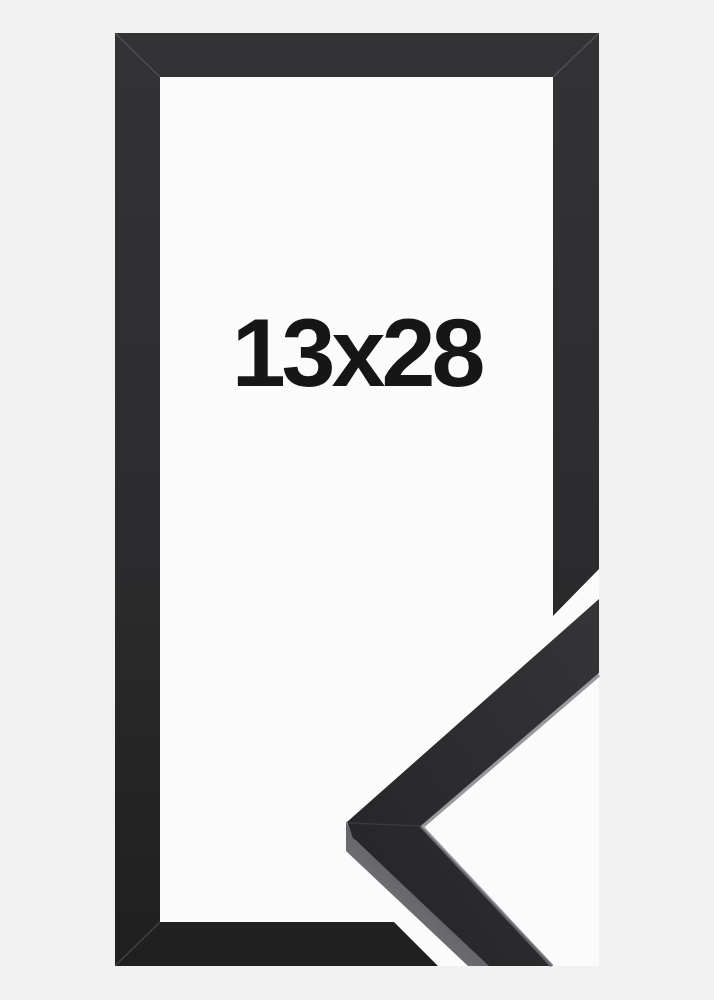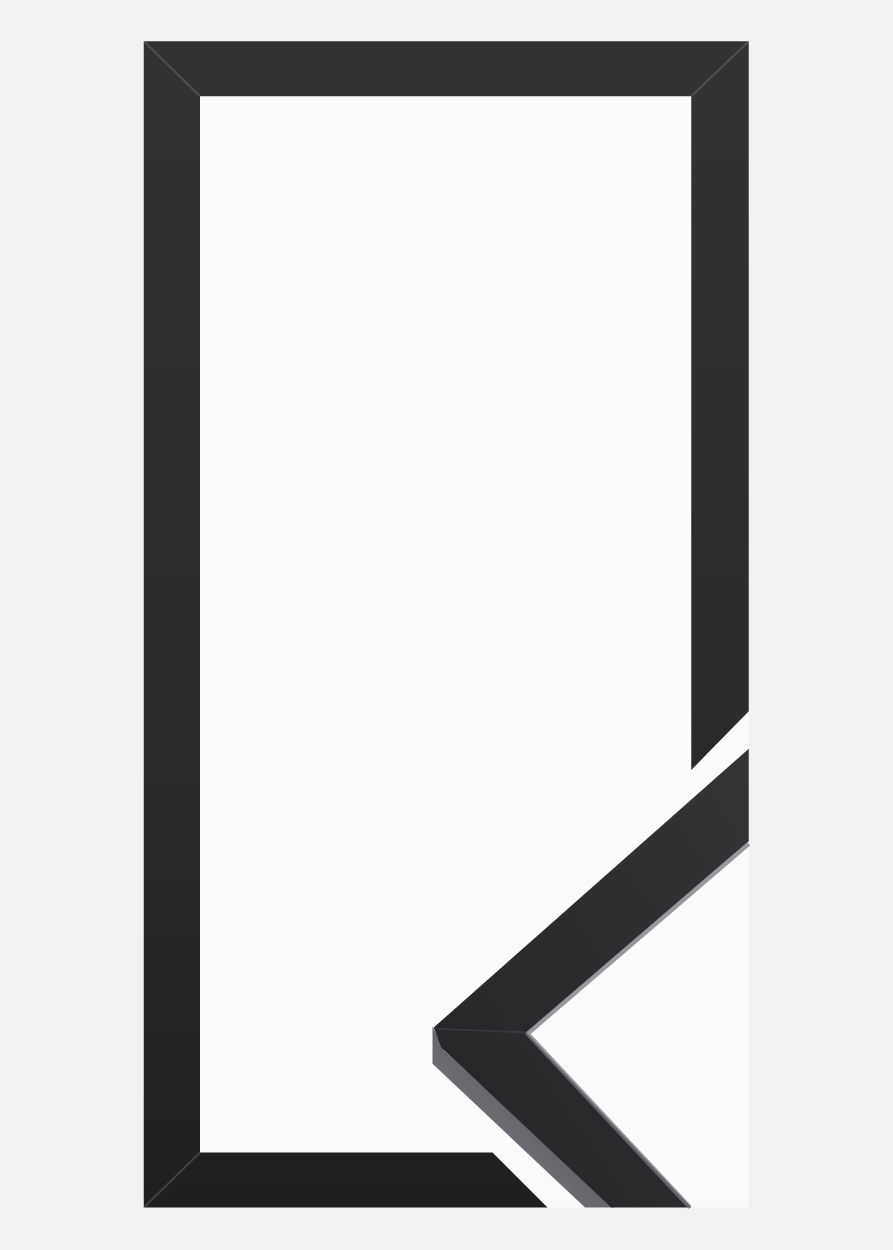--- a/index.html
+++ b/index.html
@@ -67,14 +67,15 @@
 
     <polygon fill="url(#sideGrad)" points="346,821 355,840 491,966 468,966 346,851"></polygon>
 
     <polygon fill="url(#faceGrad)" points="347,822 599,599 599,673 421,826 553,966 489,966 353,838"></polygon>
 
     <polyline fill="none" stroke-width="3.5" stroke-opacity="0.75" points="599,675 422,827 552,966" stroke="#77777d"></polyline>
 
     <line x1="349" y1="823" x2="421" y2="826" stroke-width="1.5" stroke-opacity="0.9" stroke="#3b3b3f"></line>
   </svg>
 
+  <div class="size-label">13x28</div>
 
 </div>
 
 </body></html>

